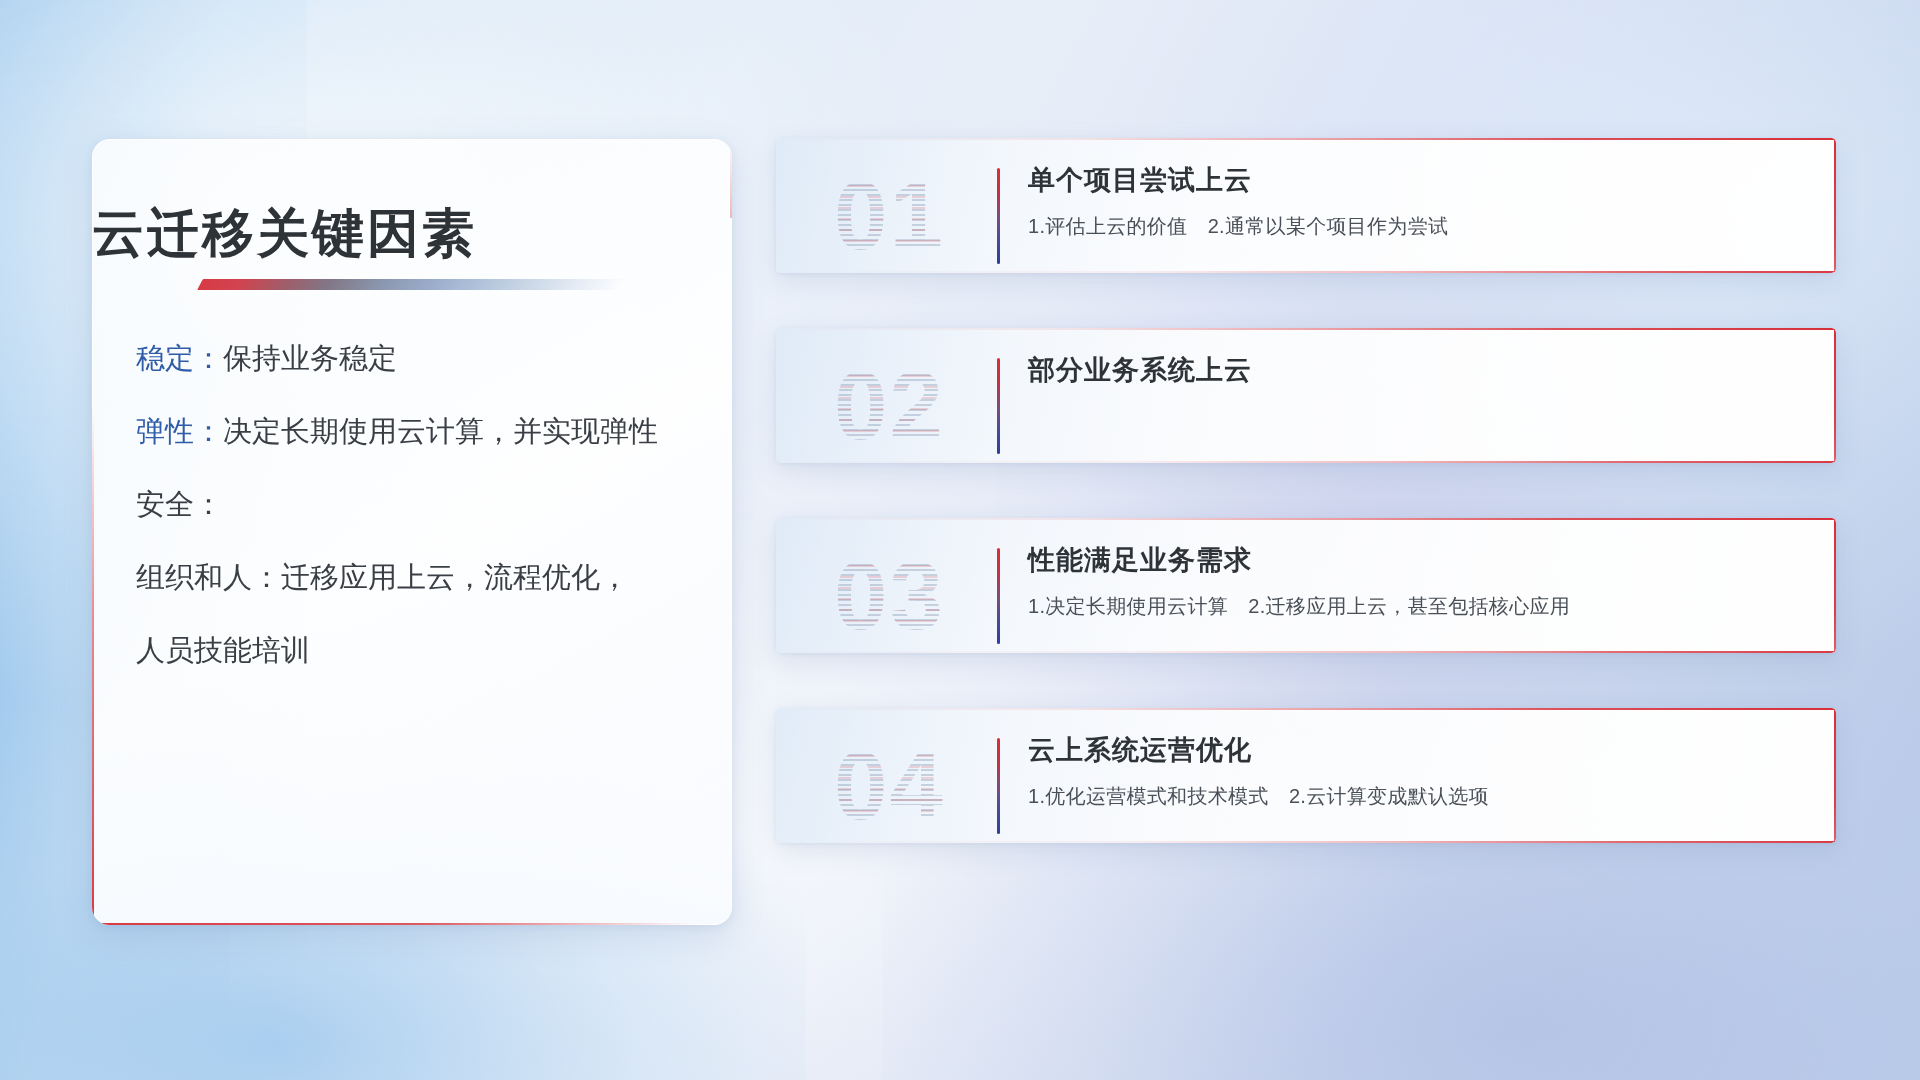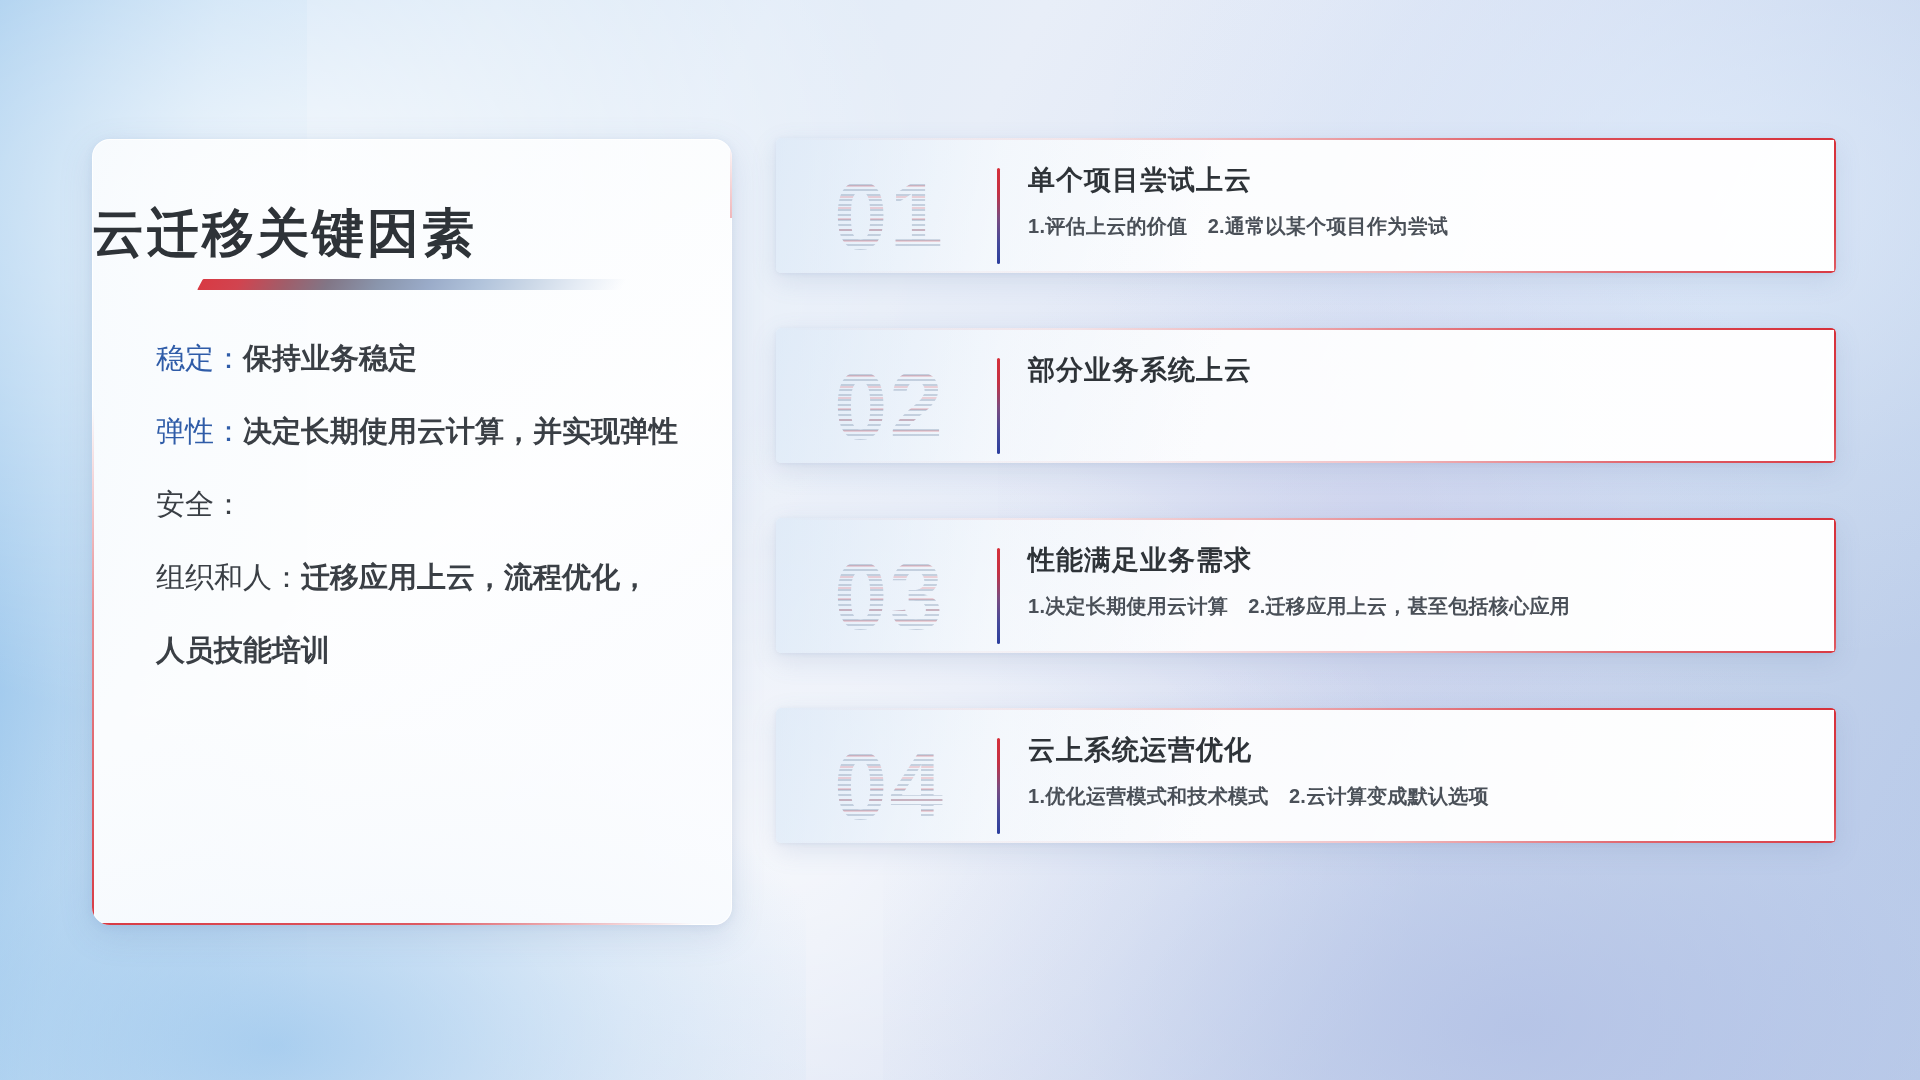--- a/index.html
+++ b/index.html
@@ -113,26 +113,25 @@
   }
 
   #panel-list{
     position:absolute; left:0; right:0; top:205px;
     padding:0 44px;
   }
   .panel-row{
     display:flex; align-items:baseline;
     font-size:29px; line-height:1; color:#3a3f45;
     height:73px;
-    margin-left:20px;
   }
   .panel-row .lbl{ font-weight:400; white-space:pre; }
   .panel-row .lbl.blue{ color:#2f5ca8; }
   .panel-row .lbl.dark{ color:#3a3f45; }
-  .panel-row .txt{ font-weight:700; color:#3a3f45; white-space:pre; }
+  .panel-row .txt{ font-weight:400; color:#3a3f45; white-space:pre; }
 
   
   #cards{
     position:absolute; left:776px; top:138px; width:1060px; z-index:3;
   }
   .card{
     position:relative; height:135px; margin-bottom:55px; border-radius:5px;
     background:linear-gradient(112deg,
       rgba(255,255,255,.52) 0%,
       rgba(255,255,255,.72) 18%,
@@ -197,21 +196,21 @@
     position:absolute; left:221px; top:30px; width:3px; height:96px; border-radius:2px;
     background:linear-gradient(180deg,#d6303a 0%,#c43144 26%,#7a4c80 52%,#45499a 78%,#2b3f9e 100%);
   }
   .card-body{ position:absolute; left:252px; top:26px; right:24px; }
   .card-title{
     font-size:27px; font-weight:700; color:#2e3338; letter-spacing:1px;
     line-height:1.2;
   }
   .card-sub{
     margin-top:17px;
-    font-size:20px; font-weight:700; color:#4a5058; letter-spacing:.3px;
+    font-size:20px; font-weight:400; color:#4a5058; letter-spacing:.3px;
     white-space:pre;
   }
 </style>
 </head>
 <body>
 
 <div id="bg">
   <div class="bg-base"></div>
   <div class="bg-tint-left"></div>
   <div class="bg-glow-c"></div>

